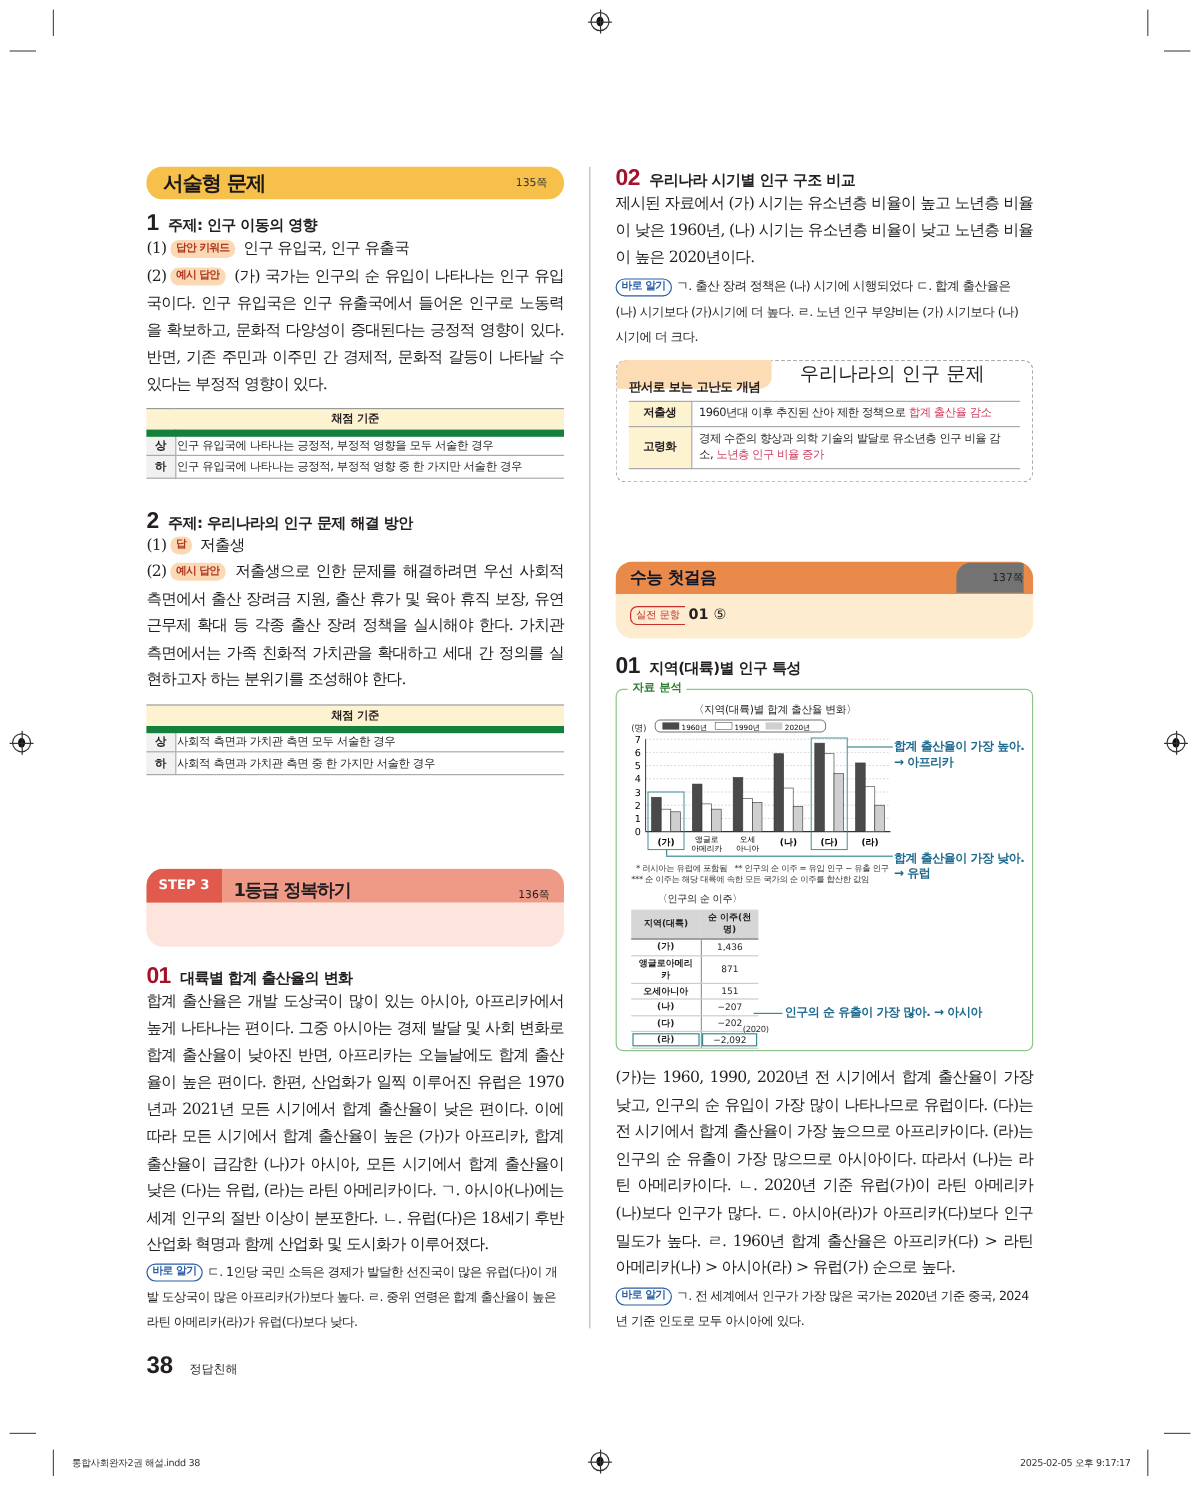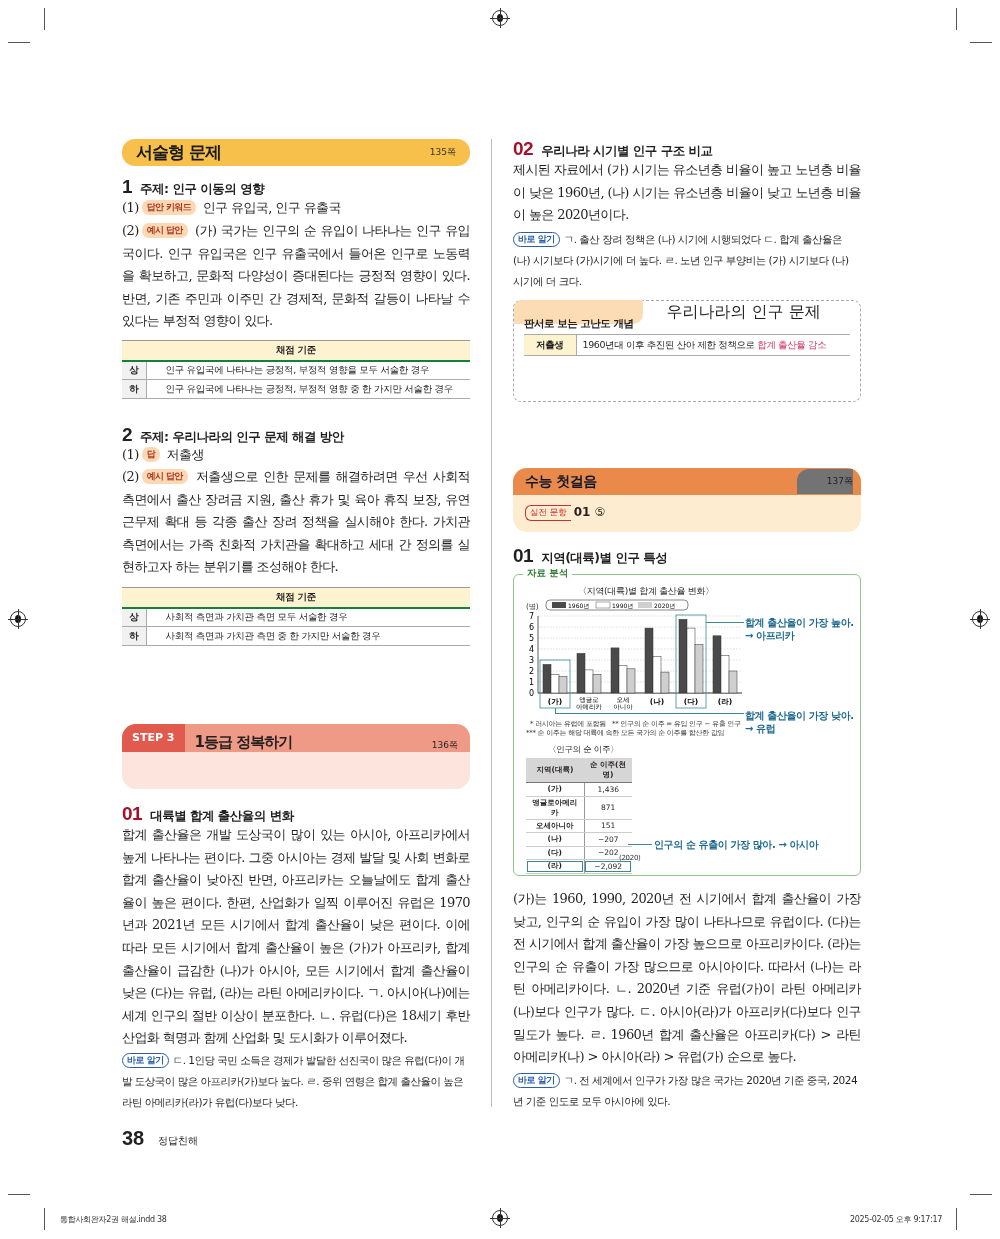--- a/index.html
+++ b/index.html
@@ -20,22 +20,22 @@
 .hdr-yellow .p{margin-left:auto;font-size:9px;color:#333}
 .qhead{position:absolute;font-size:12.5px;font-weight:bold;letter-spacing:-0.5px;display:flex;align-items:baseline;gap:8px}
 .qhead .n{font-size:19px;font-weight:900;font-family:"Liberation Sans",sans-serif}
 .qhead .n.red{color:#a3122a}
 .para{position:absolute;font-size:13px;line-height:22.6px;letter-spacing:-0.6px;color:#231f20}
 .lab{display:inline-block;font-size:9px;font-weight:bold;background:#fbd9b5;color:#b0351f;border-radius:7px;padding:1px 5px;line-height:13px;vertical-align:2px;margin:0 3px}
 .baro{display:inline-block;font-size:9px;font-weight:bold;color:#2a5fa8;border:1px solid #2a5fa8;border-radius:8px;padding:0 4px;line-height:13px;vertical-align:1px;margin-right:4px;background:#fff}
 .small{font-size:10.5px;line-height:21px;letter-spacing:-0.5px}
 
 .gtable{position:absolute;left:122px;width:348px;border-collapse:collapse;font-size:9.5px;letter-spacing:-0.3px}
-.gtable th{background:#fdf3d0;height:20px;font-weight:bold;border-top:1px solid #999;border-bottom:2px solid #15803d}
-.gtable td{height:19px;border-bottom:1px solid #aaa;padding-left:19px}
+.gtable th{background:#fdf3d0;height:20px;font-weight:bold;border-top:1px solid #999;border-bottom:6px solid #15803d}
+.gtable td{height:19px;border-bottom:1px solid #aaa;padding-left:1px}
 .gtable td.k{width:24px;text-align:center;font-weight:bold;background:#f1f1f1;border-right:1px solid #aaa;padding:0}
 
 .step{position:absolute;left:122px;top:724px;width:348px;height:65px;border-radius:14px;background:#fde4dc;overflow:hidden}
 .step .bar{height:28px;background:#ef9a86;display:flex;align-items:flex-end}
 .step .lbl{background:#e05a4e;color:#fff;font-weight:bold;font-size:11px;height:28px;line-height:28px;padding:0 10px;border-radius:14px 0 0 0}
 .step .t{font-size:15px;font-weight:bold;margin-left:10px;letter-spacing:-1px}
 .step .p{margin-left:auto;font-size:9px;margin-right:12px}
 .step .ans{padding:11px 12px;font-size:12px;font-weight:bold;color:#a3122a}
 .step .ans span{margin-right:18px}
 .step .ans i{font-style:normal;color:#333;font-weight:normal}
@@ -189,20 +189,24 @@
 <div class="concept">
   <div class="head">
     <span class="hl">판서로 보는 고난도 개념</span>
     <span class="ht">우리나라의 인구 문제</span>
   </div>
   <table class="ctable">
     <tbody>
         <tr>
       <td class="k">저출생</td>
       <td><span>1960년대 이후 추진된 산아 제한 정책으로 </span><span class="red">합계 출산율 감소</span></td>
+    </tr>
+    <tr>
+      <td class="k">고령화</td>
+      <td><span>경제 수준의 향상과 의학 기술의 발달로 유소년층 인구 비율 감소, </span><span class="red">노년층 인구 비율 증가</span></td>
     </tr>
   </tbody>
     </table>
 </div>
 
 <div class="suneung">
   <div class="bar">
     <span class="t">수능 첫걸음</span>
     <span class="p">137쪽</span>
   </div>

